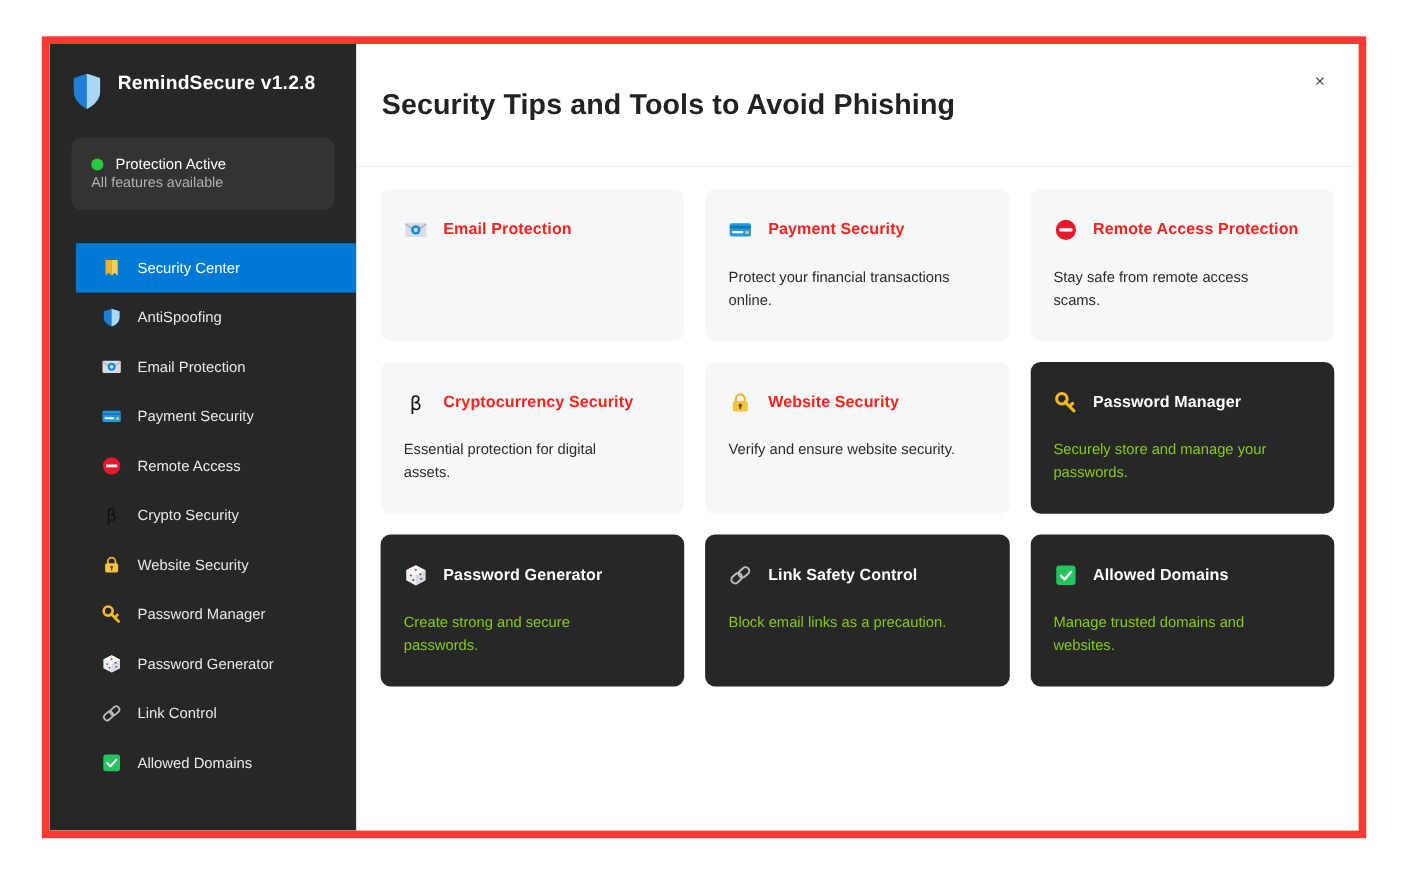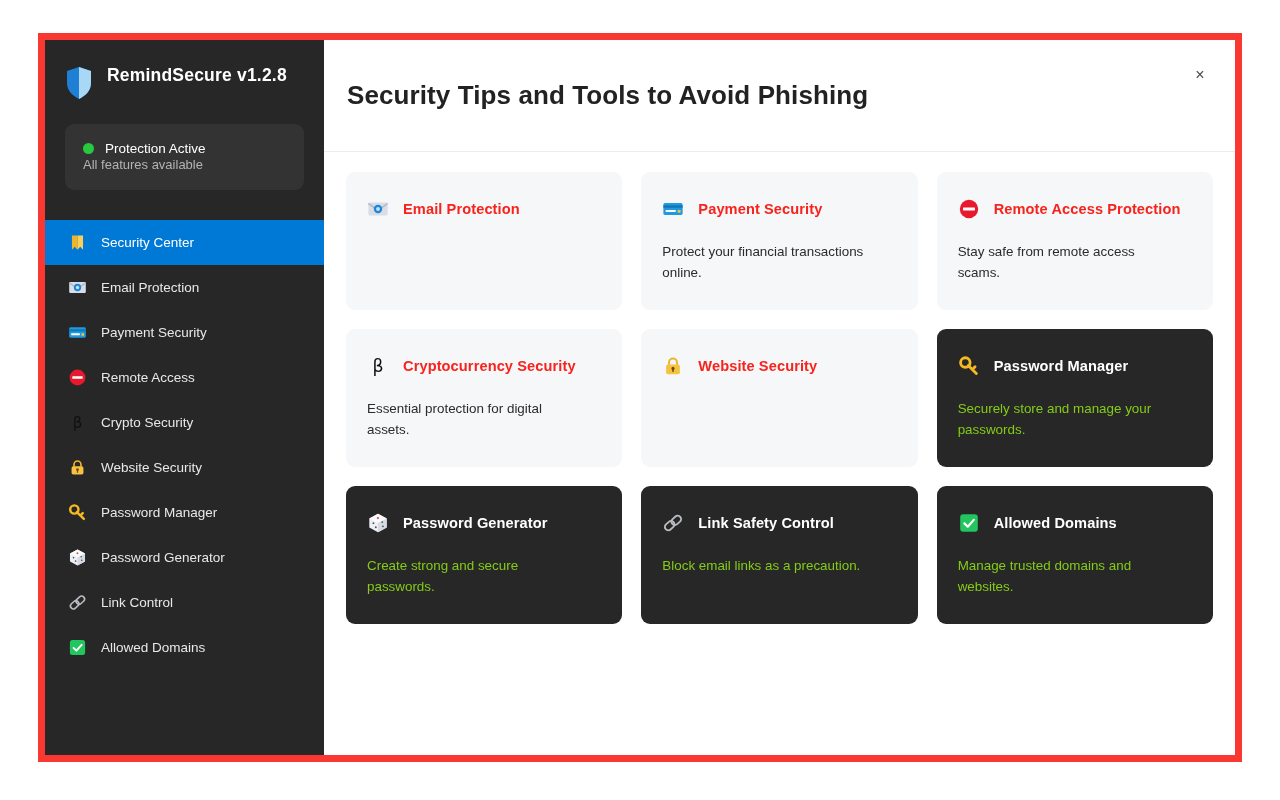--- a/index.html
+++ b/index.html
@@ -71,20 +71,21 @@
     color: #b3b3b3;
     font-size: 13px;
     margin-top: 1px;
   }
 
   .nav {
     margin-top: 30px;
     display: flex;
     flex-direction: column;
     flex: 1 1 auto;
+    margin-left: 24px;
   }
   .nav-item {
     display: flex;
     align-items: center;
     gap: 14px;
     height: 45px;
     padding: 0 22px;
     color: #e8e8e8;
     font-size: 13.5px;
     cursor: pointer;
@@ -222,20 +223,29 @@
             <svg width="19" height="19" viewBox="0 0 24 24">
               <path d="M5 3h7v18l-3.5-3.5L5 21z" fill="#f0b429"></path>
               <path d="M12 3h7v18l-3.5-3.5L12 21z" fill="#f7cf5b"></path>
             </svg>
           </span>
           <span>Security Center</span>
         </div>
         <div class="nav-item">
           <span class="nav-ico">
             <svg width="19" height="19" viewBox="0 0 24 24">
+              <path d="M12 2 L21 5 V12 C21 18 16.5 21 12 22.5 C7.5 21 3 18 3 12 V5 Z" fill="#1f7fd4"></path>
+              <path d="M12 2 L21 5 V12 C21 18 16.5 21 12 22.5 Z" fill="#a8d8f5"></path>
+            </svg>
+          </span>
+          <span>AntiSpoofing</span>
+        </div>
+        <div class="nav-item">
+          <span class="nav-ico">
+            <svg width="19" height="19" viewBox="0 0 24 24">
               <rect x="1.5" y="5" width="21" height="14" rx="1.5" fill="#d8dde6"></rect>
               <path d="M1.5 6 L12 13.5 L22.5 6" fill="none" stroke="#aeb6c2" stroke-width="1.6"></path>
               <circle cx="12" cy="12" r="4.6" fill="#1f86d8"></circle>
               <circle cx="12" cy="12" r="2.1" fill="#bfe4fb"></circle>
             </svg>
           </span>
           <span>Email Protection</span>
         </div>
         <div class="nav-item">
           <span class="nav-ico">
@@ -387,20 +397,21 @@
             <span class="card-ico">
               <svg width="22" height="22" viewBox="0 0 24 24">
                 <path d="M7.6 11V8.2a4.4 4.4 0 0 1 8.8 0V11" fill="none" stroke="#f0b429" stroke-width="2.1"></path>
                 <rect x="4.5" y="10.3" width="15" height="10.6" rx="2.2" fill="#f5c242"></rect>
                 <circle cx="12" cy="14.6" r="1.7" fill="#6b4a06"></circle>
                 <rect x="11.2" y="15" width="1.6" height="3.6" rx="0.7" fill="#6b4a06"></rect>
               </svg>
             </span>
             <span class="card-title">Website Security</span>
           </div>
+          <div class="card-desc">Verify and ensure website security.</div>
         </div>
         <div class="card dark">
           <div class="card-head">
             <span class="card-ico">
               <svg width="22" height="22" viewBox="0 0 24 24">
                 <circle cx="8" cy="8.2" r="5.2" fill="none" stroke="#f5b921" stroke-width="3.1"></circle>
                 <path d="M11.2 11.4 L20 20.2" stroke="#f5b921" stroke-width="3.1" stroke-linecap="round"></path>
                 <path d="M16.2 15.2 L18.6 12.8" stroke="#f5b921" stroke-width="3.1" stroke-linecap="round"></path>
               </svg>
             </span>

